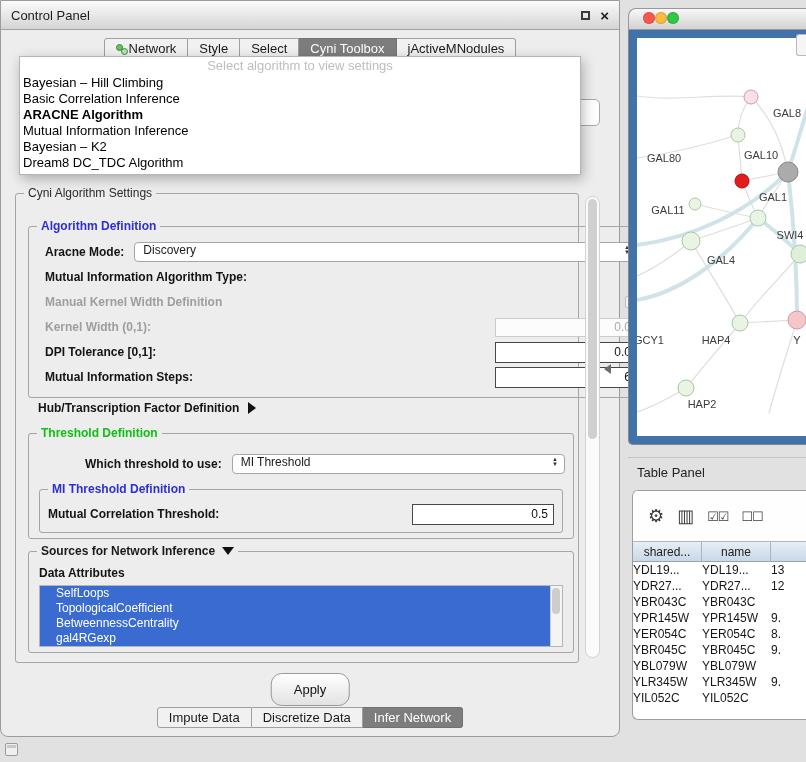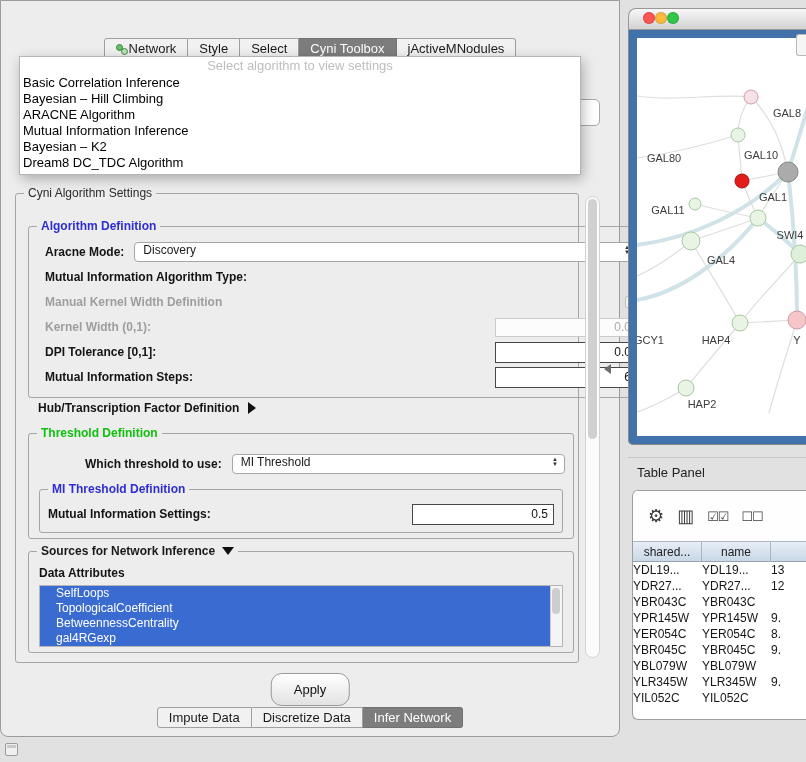--- a/index.html
+++ b/index.html
@@ -21,21 +21,21 @@
   .cp-tabs .tab.active{background:var(--active-tab);color:#fff;border-color:#717171}
   .net-tab-icon{width:12px;height:12px;position:relative;display:inline-block}
   .net-tab-icon::before{content:"";position:absolute;left:0;top:1px;width:5px;height:5px;border-radius:50%;background:#69c169;border:1px solid #3a8a3a}
   .net-tab-icon::after{content:"";position:absolute;right:0;bottom:0;width:5px;height:5px;border-radius:50%;background:#b9e0b9;border:1px solid #3a8a3a}
   .cp-tabs.bottom{top:706px}
 
   
   .algo-dropdown{position:absolute;left:18px;top:55px;width:562px;background:#fff;border:1px solid #b5b5b5;box-shadow:2px 4px 12px rgba(0,0,0,.28);z-index:40;padding-bottom:3px}
   .dd-placeholder{text-align:center;color:#bdbdbd;font-size:13px;line-height:18px}
   .dd-item{font-size:13px;line-height:16px;padding:0 3px;color:#000}
-  .dd-item.selected{font-weight:normal}
+  .dd-item.selected{font-weight:bold}
   .combo-sliver{position:absolute;left:562px;top:98px;width:37px;height:27px;background:#fff;border:1px solid #a8a8a8;border-radius:5px;z-index:10}
 
   
   .fs{position:absolute;border:1px solid #a5a5a5;border-radius:3px}
   .fs-legend{position:absolute;top:-8px;left:8px;background:#ededed;padding:0 4px;font-size:12px;font-weight:bold;white-space:nowrap}
   .fs-legend.plain{font-weight:normal;color:#2b2b2b}
   .fs-legend.blue{color:var(--heading-blue)}
   .fs-legend.green{color:var(--heading-green)}
   .fs-legend.flex{display:flex;align-items:center;gap:7px}
   .fs.outer{left:14px;top:192px;width:564px;height:470px}
@@ -106,20 +106,27 @@
   .splitter-arrow{position:absolute;left:604px;top:364px;width:0;height:0;border-top:5px solid transparent;border-bottom:5px solid transparent;border-right:7px solid #6d6d6d}
   .mini-panel-icon{position:absolute;left:5px;top:743px;width:13px;height:13px;border:1px solid #9a9a9a;background:#f0f0f0;border-radius:2px}
   .mini-panel-icon::before{content:"";position:absolute;left:1px;right:1px;top:1px;height:3px;background:#c9c9c9}
 </style>
 </head>
 <body>
 
 <div class="stage">
 
   <section class="control-panel">
+    <header class="cp-titlebar">
+      <span>Control Panel</span>
+      <span class="cp-win-icons">
+        <span class="float-icon"></span>
+        <span class="close-icon"></span>
+      </span>
+    </header>
 
     <nav class="cp-tabs">
         <div class="tab">
           <span class="net-tab-icon"></span>
           <span>Network</span>
         </div>
         <div class="tab">
           <span>Style</span>
         </div>
         <div class="tab">
@@ -131,22 +138,22 @@
         <div class="tab">
           <span>jActiveMNodules</span>
         </div>
       </nav>
 
     <div class="combo-sliver"></div>
 
     <div class="algo-dropdown">
       <div class="dd-placeholder">Select algorithm to view settings</div>
       <div>
+          <div class="dd-item">Bayesian – Hill Climbing</div>
           <div class="dd-item">Basic Correlation Inference</div>
-          <div class="dd-item">Bayesian – Hill Climbing</div>
           <div class="dd-item selected">ARACNE Algorithm</div>
           <div class="dd-item">Mutual Information Inference</div>
           <div class="dd-item">Bayesian – K2</div>
           <div class="dd-item">Dream8 DC_TDC Algorithm</div>
         </div>
     </div>
 
     <div class="fs outer">
       <span class="fs-legend plain">Cyni Algorithm Settings</span>
 
@@ -198,21 +205,21 @@
           <span class="lbl">Which threshold to use:</span>
           <div class="combo">
             <span class="combo-text">MI Threshold</span>
             <span class="combo-arrows"></span>
           </div>
         </div>
 
         <div class="fs fsC">
           <span class="fs-legend blue">MI Threshold Definition</span>
           <div class="row rowC1">
-            <span class="lbl">Mutual Information Settings:</span>
+            <span class="lbl">Mutual Correlation Threshold:</span>
             <input class="txt strong" value="0.5" style="">
           </div>
         </div>
       </div>
 
       <div class="fs fsD">
         <span class="fs-legend flex">
           <span>Sources for Network Inference</span>
           <span class="tri-down"></span>
         </span>

